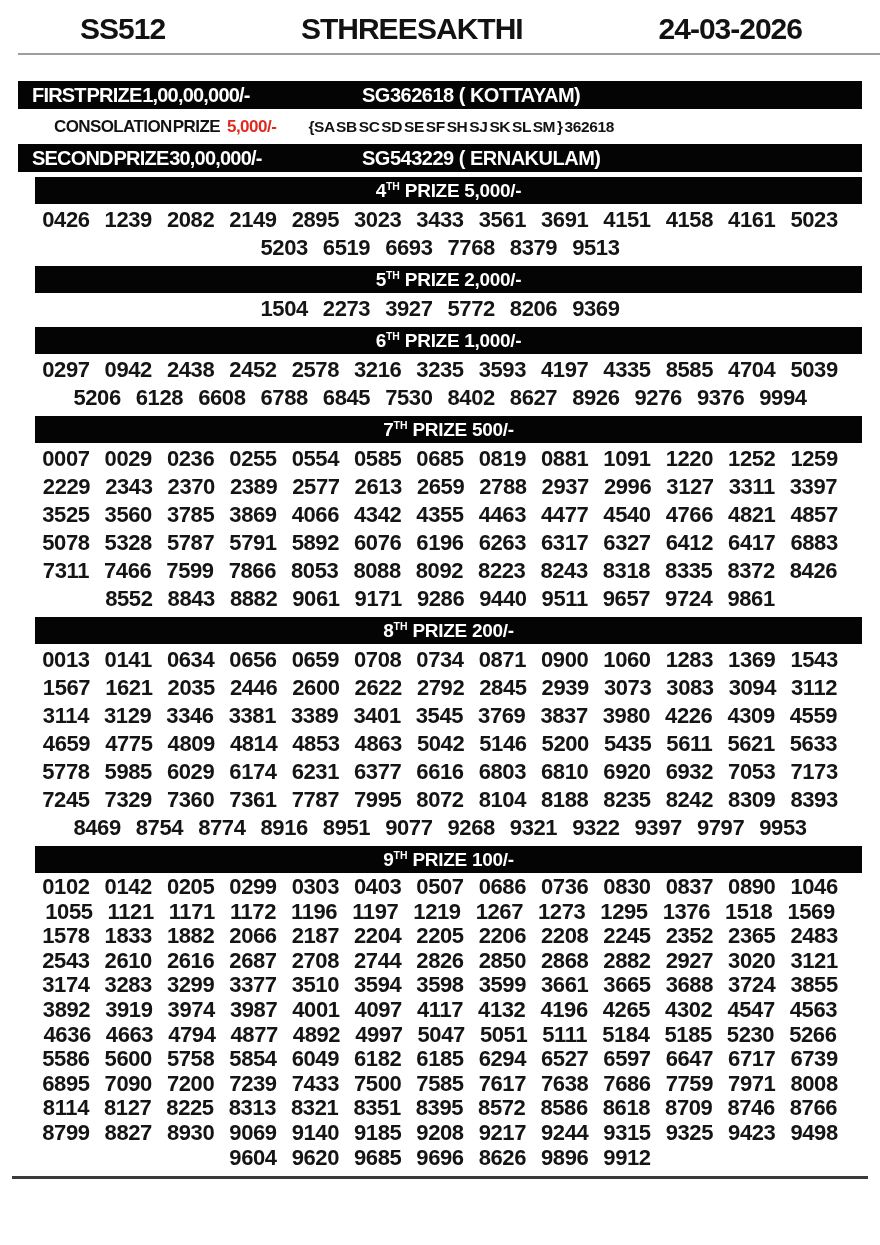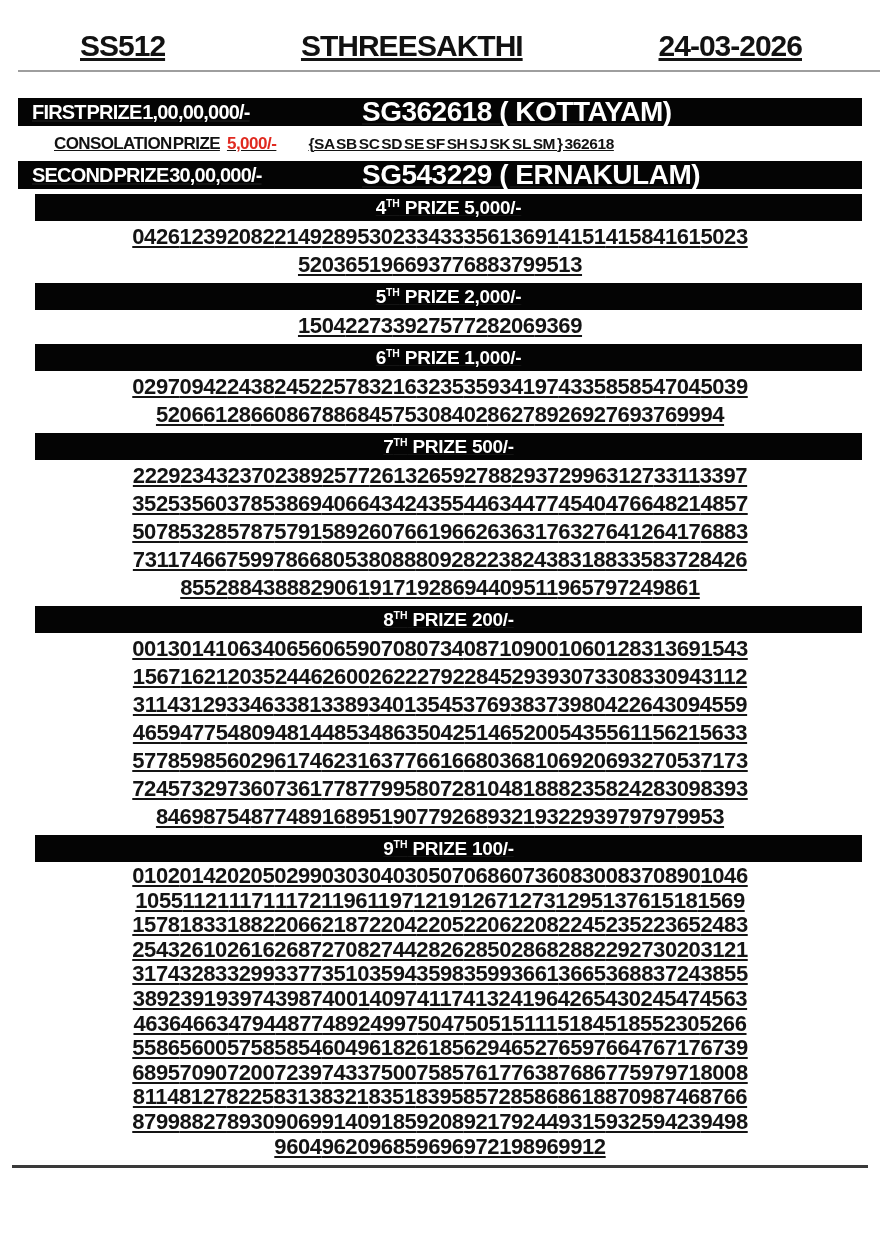--- a/index.html
+++ b/index.html
@@ -4,47 +4,47 @@
 <style>
   * { margin:0; padding:0; box-sizing:border-box; }
   html,body { width:880px; }
   body {
     height:1245px;
     background:#ffffff;
     font-family:"Liberation Sans", sans-serif;
     color:#141414;
     overflow:hidden;
   }
-  .page { width:880px; height:1133px; position:relative;text-decoration:underline; }
+  .page { width:880px; height:1133px; position:relative; }
 
   
   .header {
     display:flex; justify-content:space-between; align-items:baseline;
     padding:12px 78px 0 80px;
     font-size:30px; font-weight:bold; letter-spacing:-1px;
     color:#121212;
   }
-  .header .title { word-spacing:-7px;margin-top:17px; }
+  .header .title { word-spacing:-7px; }
   .header-rule { border-top:2px solid #9e9e9e; margin:7px 0 0 18px; }
 
   
   .black-bar {
     background:#040404; color:#ffffff;
     display:flex; align-items:center;
     height:28px;
   }
   .top-block { margin:26px 18px 0 18px; }
   .prize-bar { margin-bottom:5px; }
   .prize-bar .label {
     margin-left:14px; width:330px; flex:0 0 auto;
     font-size:20px; font-weight:bold; letter-spacing:-0.8px; word-spacing:-4px;
     white-space:nowrap;
   }
   .prize-bar .ticket {
-    font-size:28px; font-weight:bold; letter-spacing:-0.5px; white-space:nowrap;
+    font-size:20px; font-weight:bold; letter-spacing:-0.5px; white-space:nowrap;
   }
 
   
   .consolation {
     display:flex; align-items:center;
     height:25px; margin:0 0 5px 36px;
     font-weight:bold; color:#121212;
   }
   .consolation .c-label { font-size:17px; letter-spacing:-0.6px; word-spacing:-3px; }
   .consolation .c-amount { font-size:17px; letter-spacing:-0.5px; margin-left:7px; }
@@ -52,21 +52,21 @@
 
   
   .sections { margin:0 18px; }
   .section-bar { justify-content:center; height:27px; margin-top:3px;margin-left:17px; }
   .section-title {
     font-size:19px; font-weight:bold; letter-spacing:-0.3px;
   }
   .section-title sup { font-size:0.55em; vertical-align:super; letter-spacing:0; }
   .rows { padding:2px 12px 1px 12px; }
   .num-row {
-    display:flex; justify-content:center; 
+    display:flex; justify-content:center; gap:15px;
     font-size:22px; font-weight:bold; letter-spacing:-0.4px;
     line-height:28px; white-space:nowrap; color:#141414;
   }
   .compact .num-row { line-height:24.6px;text-align:right; }
 
   .bottom-rule { border-top:3px solid #3a3a3a; margin:5px 12px 0 12px; }
 </style>
 </head>
 <body>
 
@@ -181,20 +181,35 @@
             <span class="num">9994</span>
           </div>
         </div>
       </section>
       <section class="prize-section">
         <div class="black-bar section-bar">
           <span class="section-title">7<sup>TH</sup> PRIZE 500/-</span>
         </div>
         <div class="rows">
           <div class="num-row">
+            <span class="num">0007</span>
+            <span class="num">0029</span>
+            <span class="num">0236</span>
+            <span class="num">0255</span>
+            <span class="num">0554</span>
+            <span class="num">0585</span>
+            <span class="num">0685</span>
+            <span class="num">0819</span>
+            <span class="num">0881</span>
+            <span class="num">1091</span>
+            <span class="num">1220</span>
+            <span class="num">1252</span>
+            <span class="num">1259</span>
+          </div>
+          <div class="num-row">
             <span class="num">2229</span>
             <span class="num">2343</span>
             <span class="num">2370</span>
             <span class="num">2389</span>
             <span class="num">2577</span>
             <span class="num">2613</span>
             <span class="num">2659</span>
             <span class="num">2788</span>
             <span class="num">2937</span>
             <span class="num">2996</span>
@@ -541,21 +556,21 @@
             <span class="num">9315</span>
             <span class="num">9325</span>
             <span class="num">9423</span>
             <span class="num">9498</span>
           </div>
           <div class="num-row">
             <span class="num">9604</span>
             <span class="num">9620</span>
             <span class="num">9685</span>
             <span class="num">9696</span>
-            <span class="num">9721</span>
+            <span class="num">8626</span>
             <span class="num">9896</span>
             <span class="num">9912</span>
           </div>
         </div>
       </section>
     </div>
 
   <div class="bottom-rule"></div>
 
 </div>

